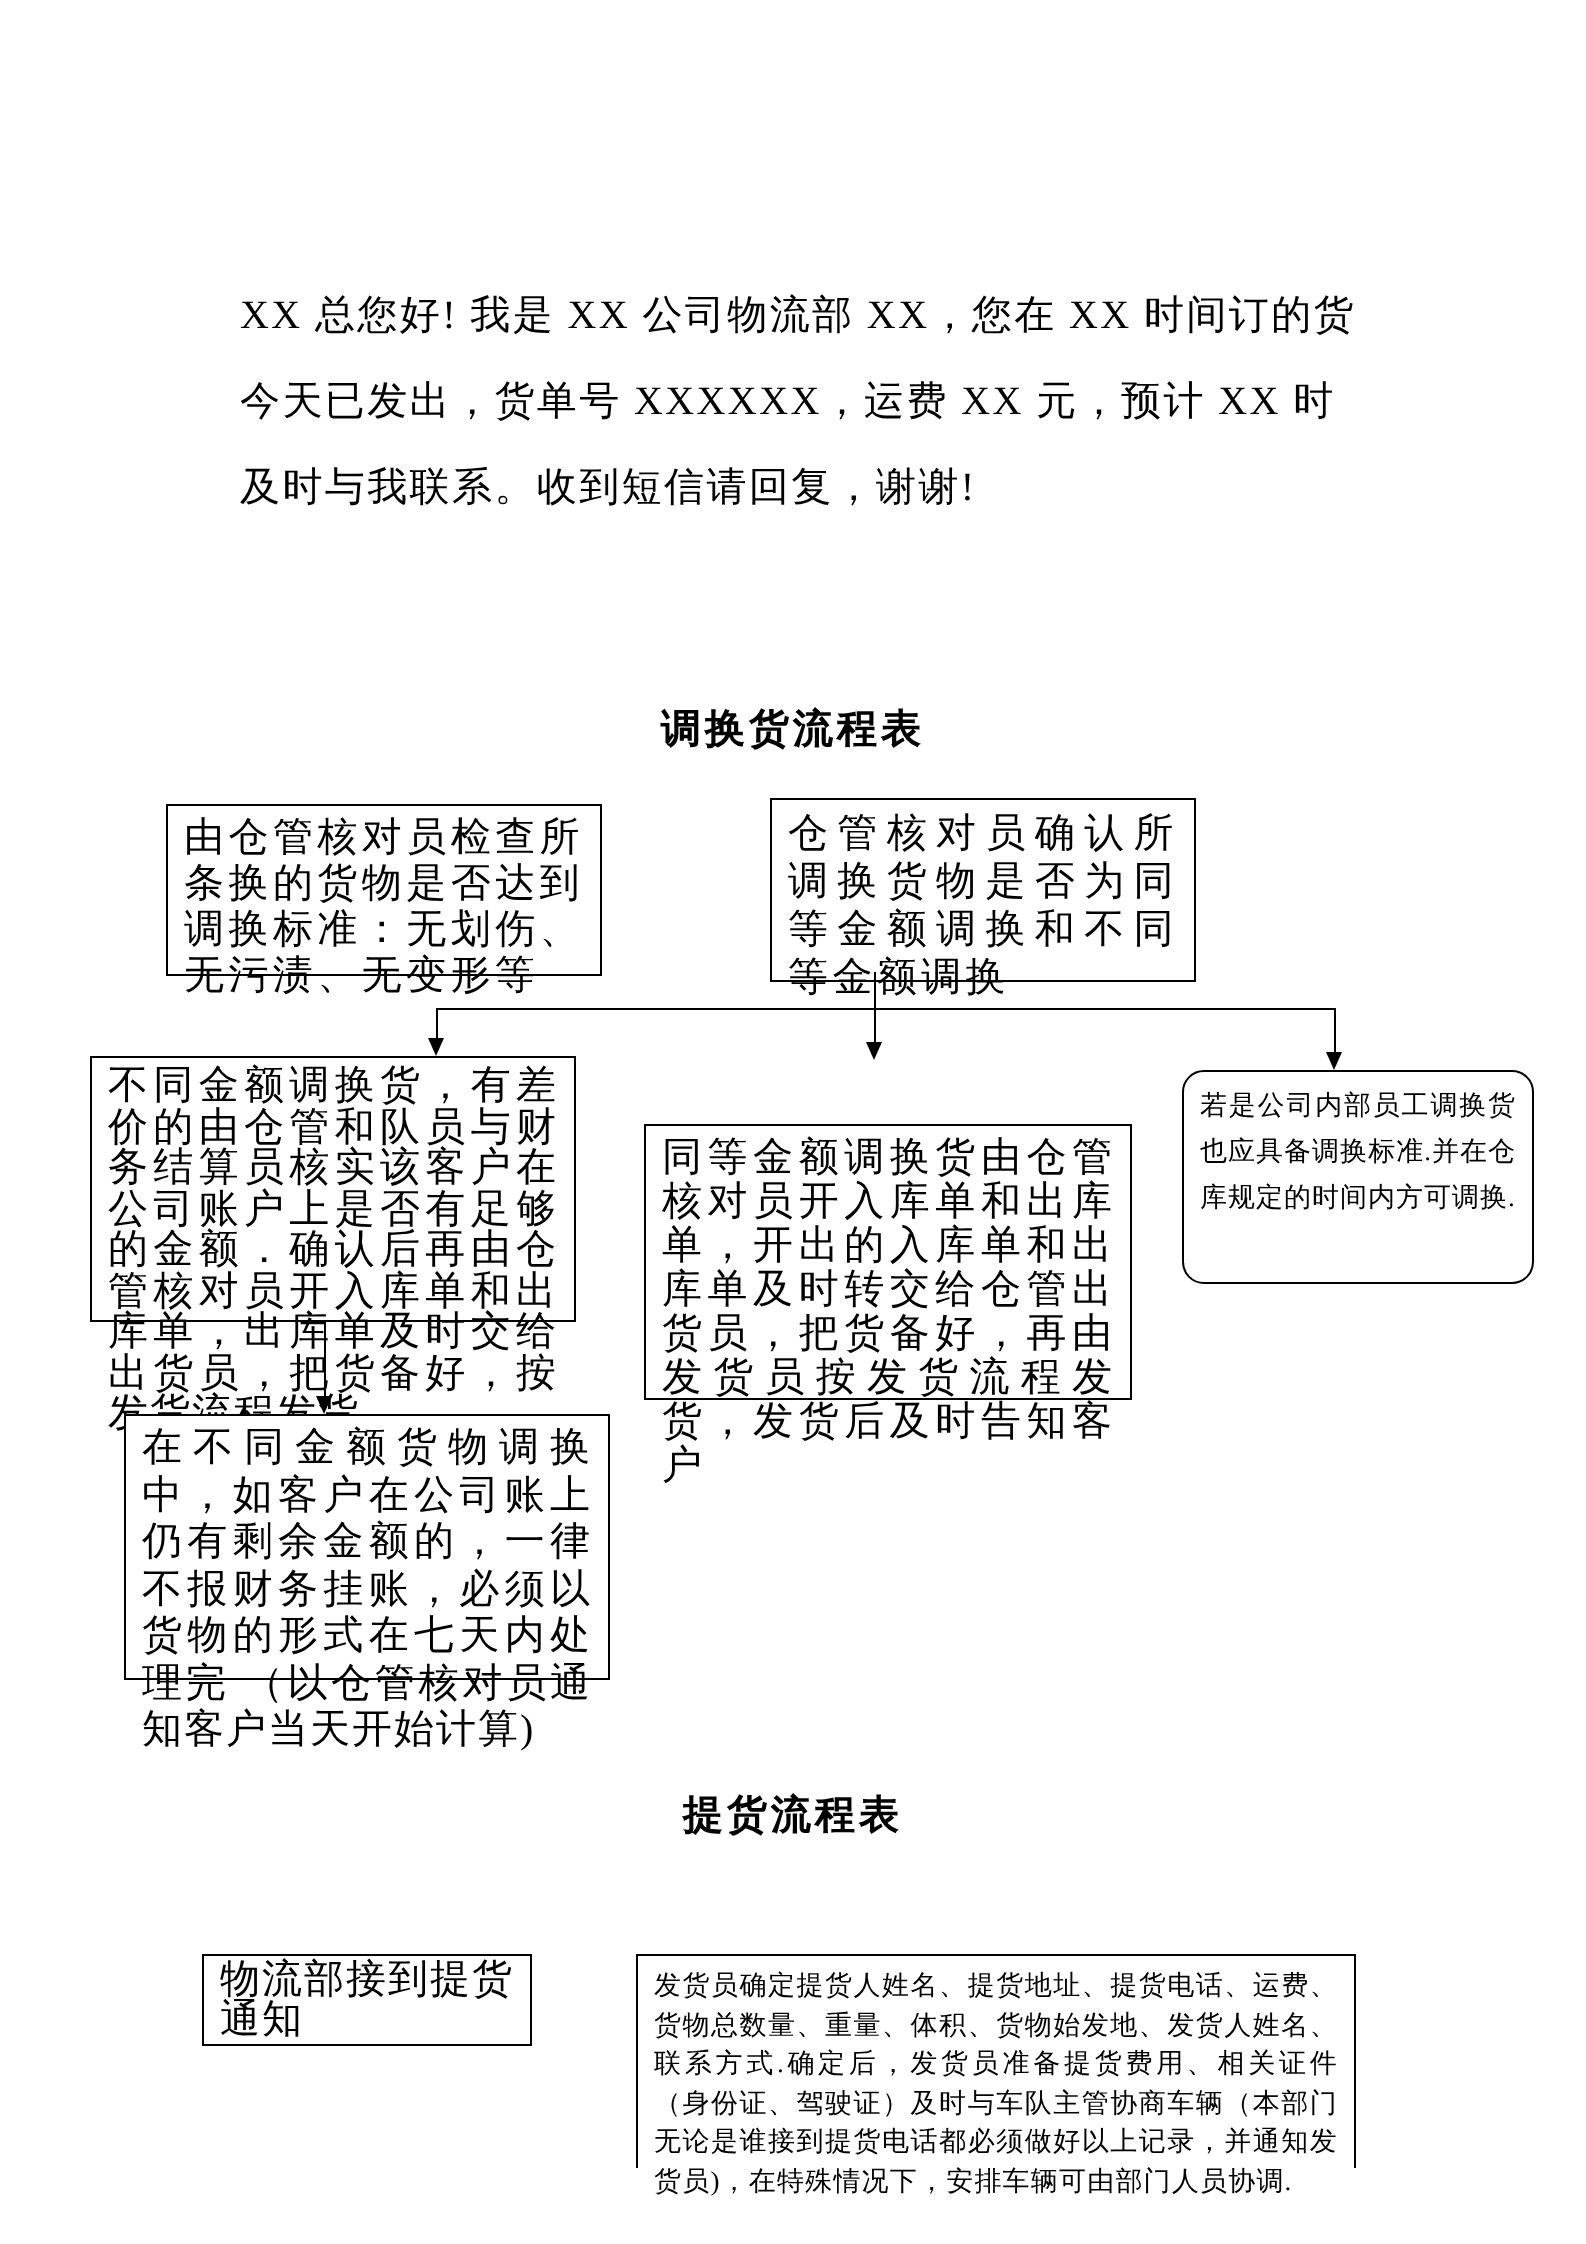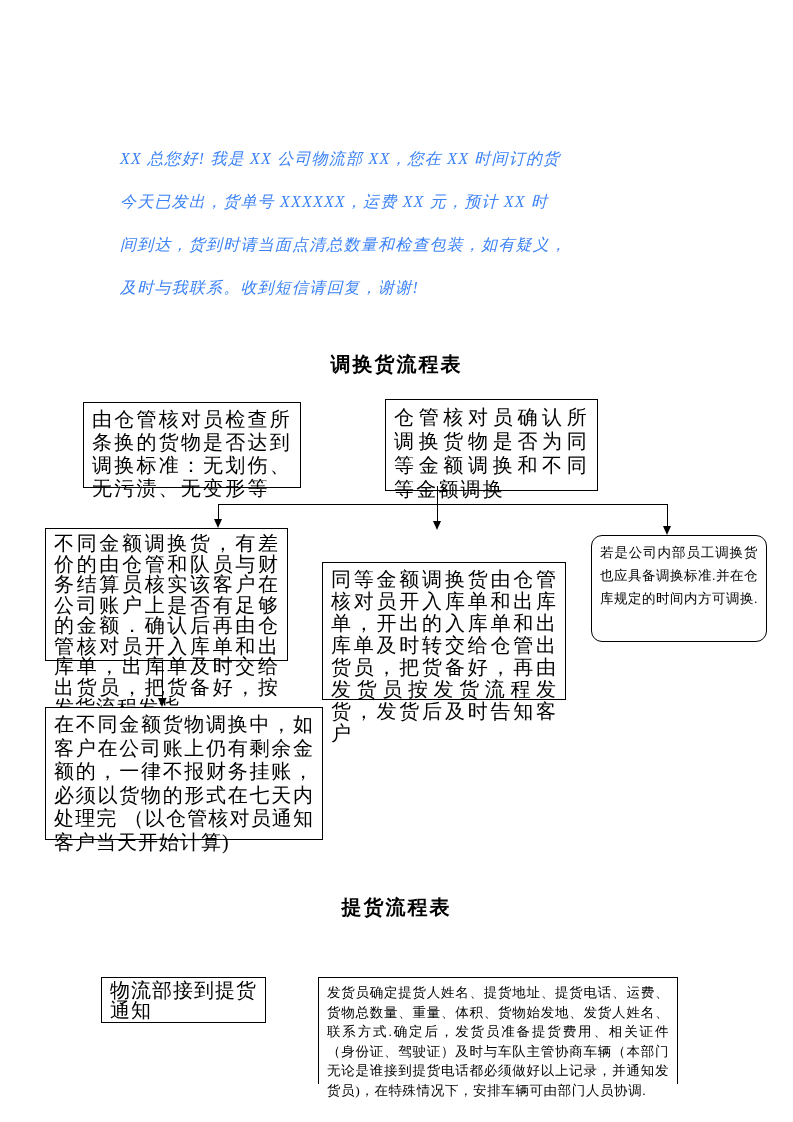--- a/index.html
+++ b/index.html
@@ -8,22 +8,22 @@
     width:793px; height:1122px;
     background:#ffffff;
     color:#000;
     font-family:"Liberation Serif","DejaVu Serif",serif;
     overflow:hidden;
   }
 
   
   .sms { position:absolute; left:120px; top:137px; width:575px; }
   .sms-line {
-    font-size:16px; line-height:43px; letter-spacing:1.2px;
-    white-space:nowrap; color:#3b82f6;font-style:italic;
+    font-size:20px; line-height:43px; letter-spacing:1.2px;
+    white-space:nowrap; color:#000000;
   }
 
   
   .sec-title {
     position:absolute; left:0; right:0; text-align:center;
     font-size:20px; font-weight:bold; letter-spacing:2px; color:#000;
   }
   .t1 { top:351px; }
   .t2 { top:894px; }
 
@@ -35,21 +35,21 @@
     text-align:justify;
     color:#000;
     padding:5px 8px;
     font-size:20px;
   }
   .b1 { left:83px;  top:402px; width:218px; height:86px;  letter-spacing:2.2px; line-height:23px; }
   .b2 { left:385px; top:399px; width:213px; height:92px;  letter-spacing:2.2px; line-height:24px; }
   .b3 { left:45px;  top:528px; width:243px; height:133px; letter-spacing:1px;   line-height:20.5px; padding-top:4px; }
   .b4 { left:322px; top:530px; width:244px; height:138px; letter-spacing:1px;   line-height:22px;margin-top:32px; }
   .b5 { left:591px; top:535px; width:176px; height:107px; font-size:13.5px; letter-spacing:0.5px; line-height:23px;border-radius:11px; }
-  .b6 { left:45px;  top:707px; width:278px; height:133px; letter-spacing:1px;   line-height:23.5px; }
+  .b6 { left:62px;  top:707px; width:243px; height:133px; letter-spacing:1px;   line-height:23.5px; }
   .b7 { left:101px; top:977px; width:165px; height:46px;  letter-spacing:1px;   line-height:20px; display:flex; align-items:center; text-align:left; }
   .b8 { left:318px; top:977px; width:360px; height:107px; font-size:13.5px; letter-spacing:0.6px; line-height:19.5px; border-bottom:none; }
 
   
   .vline { position:absolute; width:1px; background:#000; }
   .hline { position:absolute; height:1px; background:#000; }
   .arrowhead {
     position:absolute; width:0; height:0;
     border-left:4.5px solid transparent;
     border-right:4.5px solid transparent;
@@ -57,21 +57,20 @@
   }
 </style>
 </head>
 <body>
 
 <div class="page">
 
   <div class="sms">
     <div class="sms-line">XX 总您好! 我是 XX 公司物流部 XX，您在 XX 时间订的货</div>
     <div class="sms-line">今天已发出，货单号 XXXXXX，运费 XX 元，预计 XX 时</div>
-    <div class="sms-line">间到达，货到时请当面点清总数量和检查包装，如有疑义，</div>
     <div class="sms-line">及时与我联系。收到短信请回复，谢谢!</div>
   </div>
 
   <div class="sec-title t1">调换货流程表</div>
 
   <div class="flowbox b1">由仓管核对员检查所条换的货物是否达到调换标准：无划伤、无污渍、无变形等</div>
   <div class="flowbox b2">仓管核对员确认所调换货物是否为同等金额调换和不同等金额调换</div>
   <div class="flowbox b3">不同金额调换货，有差价的由仓管和队员与财务结算员核实该客户在公司账户上是否有足够的金额．确认后再由仓管核对员开入库单和出库单，出库单及时交给出货员，把货备好，按发货流程发货</div>
   <div class="flowbox b4">同等金额调换货由仓管核对员开入库单和出库单，开出的入库单和出库单及时转交给仓管出货员，把货备好，再由发货员按发货流程发货，发货后及时告知客户</div>
   <div class="flowbox b5">若是公司内部员工调换货也应具备调换标准.并在仓库规定的时间内方可调换.</div>

